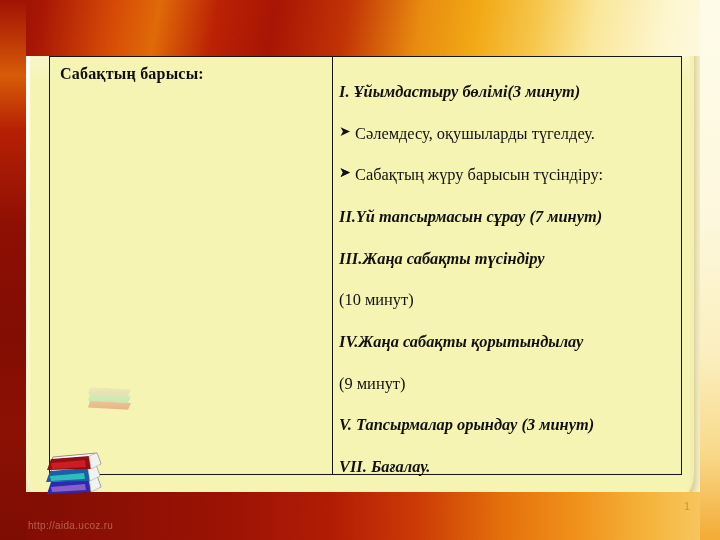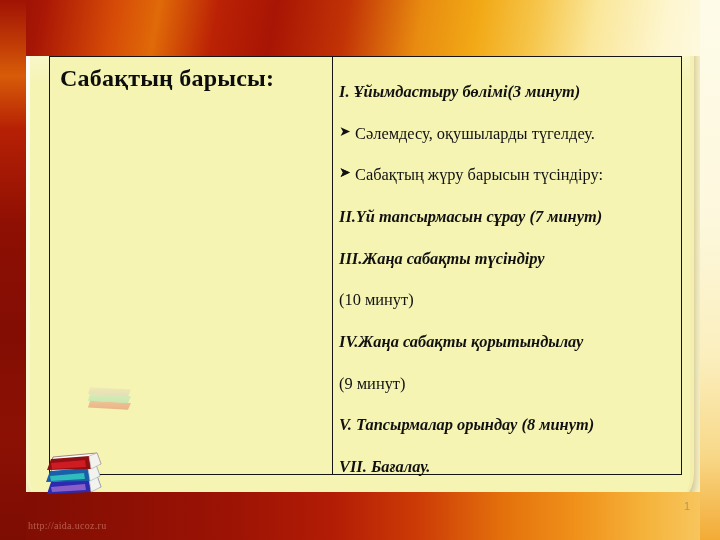--- a/index.html
+++ b/index.html
@@ -101,21 +101,21 @@
     border-right: 1px solid #151515;
     position: relative;
     padding: 6px 8px 0 8px;
   }
   .col-right {
     flex: 1;
     box-sizing: border-box;
     padding: 4px 6px 0 6px;
   }
   .heading {
-    font-size: 24px;
+    font-size: 16px;
     font-weight: bold;
     color: #0d0d0d;
     line-height: 1.12;
     letter-spacing: 0.2px;
     margin: 2px 0 0 2px;
   }
 
   .plan-line {
     font-size: 16.4px;
     color: #111111;
@@ -164,21 +164,21 @@
     transform-origin: top center;
     pointer-events: none;
   }
 
   
   .watermark {
     position: absolute;
     left: 28px;
     bottom: 9px;
     font-size: 10px;
-    font-family: Liberation Serif, serif;
+    font-family: Liberation Sans, sans-serif;
     color: rgba(255, 210, 190, 0.40);
     letter-spacing: .3px;
   }
   .page-number {
     position: absolute;
     right: 30px;
     bottom: 28px;
     font-size: 11px;
     font-family: "Liberation Sans", sans-serif;
     color: #b39a55;
@@ -255,21 +255,21 @@
       <div id="plan-lines">
           <div class="plan-line bi"><span>I. Ұйымдастыру бөлімі(3 минут)</span></div>
           <div class="plan-line plain bullet"><span class="arrow">➤</span><span>Сәлемдесу, оқушыларды түгелдеу.</span></div>
           <div class="plan-line plain bullet"><span class="arrow">➤</span></div>
           <div class="plan-line plain bullet"><span class="arrow">➤</span><span>Сабақтың жүру барысын түсіндіру:</span></div>
           <div class="plan-line bi"><span>II.Үй тапсырмасын сұрау (7 минут)</span></div>
           <div class="plan-line bi"><span>III.Жаңа сабақты түсіндіру</span></div>
           <div class="plan-line plain"><span>(10 минут)</span></div>
           <div class="plan-line bi"><span>IV.Жаңа сабақты қорытындылау</span></div>
           <div class="plan-line plain"><span>(9 минут)</span></div>
-          <div class="plan-line bi"><span>V. Тапсырмалар орындау (8 минут)</span></div>
+          <div class="plan-line bi"><span>V. Тапсырмалар орындау (3 минут)</span></div>
           <div class="plan-line bi"><span>VII.  Бағалау.</span></div>
         </div>
     </div>
 
   </div>
 
   <div class="watermark">http://aida.ucoz.ru</div>
 
   <div class="page-number">1</div>
 

